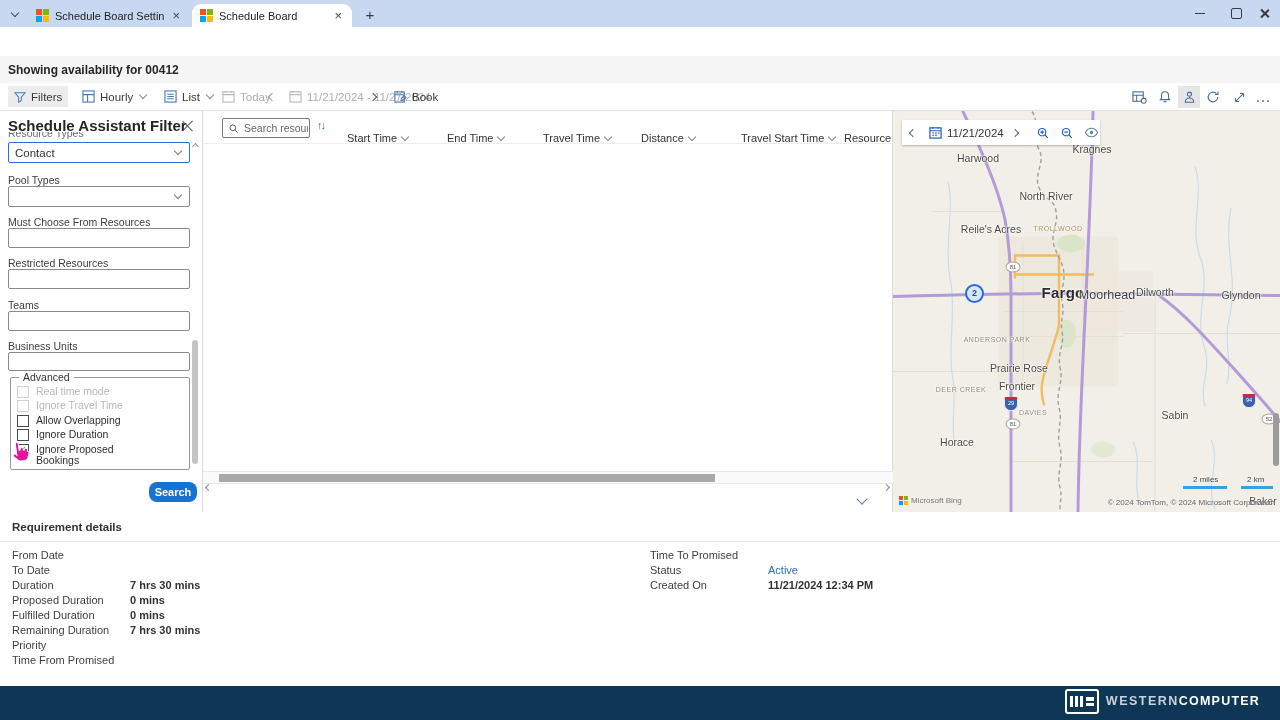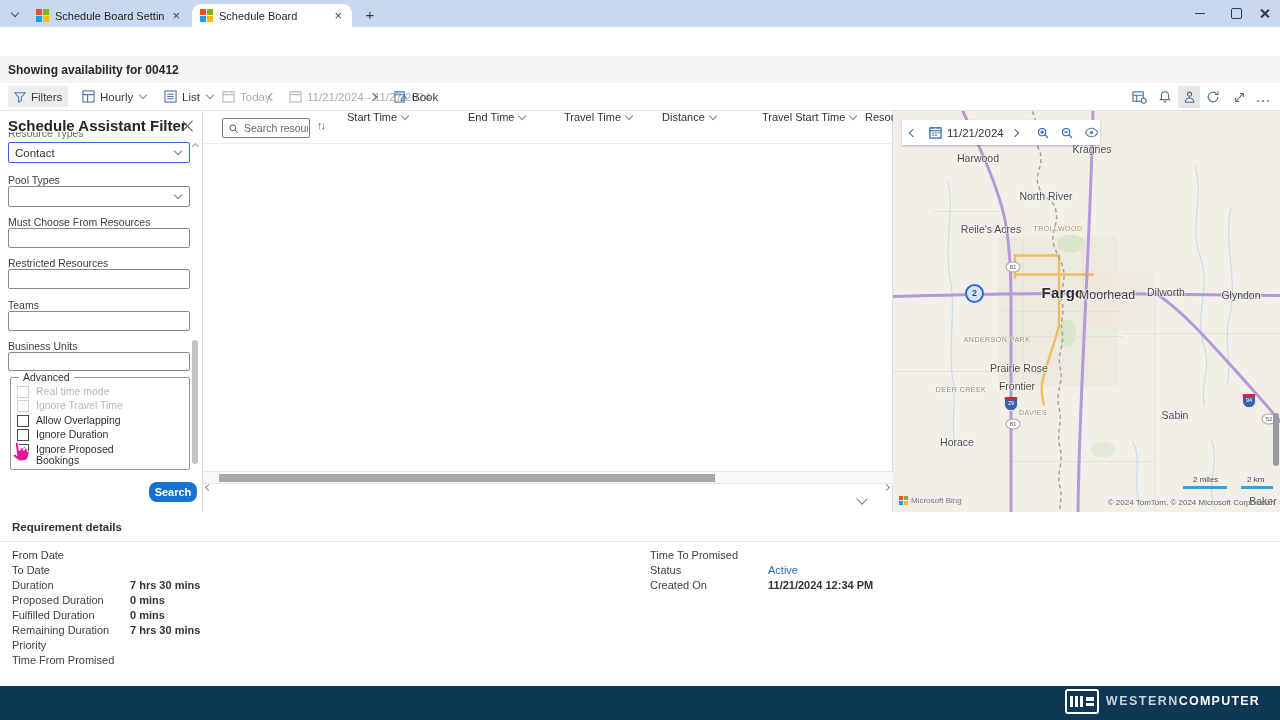--- a/index.html
+++ b/index.html
@@ -76,21 +76,21 @@
   .fp-vscroll{position:absolute;left:192px;top:229px;width:6px;height:124px;background:#c4c4c4;border-radius:3px}
   .fp-scrollarrow{position:absolute;left:193px;top:24px;color:#999}
   
   .mpanel{position:absolute;left:203px;top:0;width:690px;height:401px;background:#fff;border-right:1px solid #dcdcdc;box-sizing:border-box}
   .m-head{position:absolute;left:0;top:0;width:690px;height:33px;border-bottom:1px solid #ededed;box-sizing:border-box}
   .res-search{position:absolute;left:19px;top:7px;width:88px;height:20px;border:1px solid #7a7a7a;border-radius:2px;box-sizing:border-box;display:flex;align-items:center}
   .res-search input{border:none;outline:none;width:64px;font-size:10.5px;color:#333;font-family:inherit;background:transparent}
   .res-search input::placeholder{color:#666}
   .mag{width:11px;height:11px;margin:0 3px 0 5px;color:#555;flex:0 0 auto}
   .sorticon{position:absolute;left:114px;top:8px;font-size:11px;color:#2b6cd4;letter-spacing:-2px}
-  .colrow{position:absolute;left:144px;top:0;height:33px;display:flex;align-items:flex-start}
+  .colrow{position:absolute;left:144px;top:0;height:33px;display:flex;align-items:flex-end}
   .colh{display:flex;align-items:center;gap:5px;font-size:11px;color:#333;white-space:nowrap;overflow:hidden;box-sizing:border-box}
   .colchv{color:#888}
   .empty{position:absolute;left:0;top:140px;width:690px;text-align:center}
   .empty-ico{width:72px;height:72px;border-radius:50%;background:#a6a6a6;margin:0 auto;position:relative;overflow:hidden}
   .empty-ico .head{position:absolute;left:25px;top:14px;width:22px;height:22px;border-radius:50%;background:#fff}
   .empty-ico .body{position:absolute;left:14px;top:41px;width:44px;height:34px;border-radius:22px 22px 0 0;background:#fff}
   .empty-msg{margin-top:10px;font-size:11.5px;color:#333}
   .hscroll{position:absolute;left:0;top:360px;width:690px;height:13px;background:#fafafa;border-top:1px solid #e8e8e8;border-bottom:1px solid #e8e8e8;box-sizing:border-box}
   .hthumb{position:absolute;left:16px;top:2px;width:496px;height:8px;background:#a9a9a9}
   .harrow{position:absolute;top:4px;color:#8a8a8a}
@@ -407,21 +407,21 @@
               </svg>
           </span>
           <input placeholder="Search resources" style="">
         </div>
         <div class="sorticon">↑↓</div>
         <div class="colrow">
             <div class="colh" style="width: 100px;">
               <span>Start Time</span>
               <i class="chv cdown colchv"></i>
             </div>
-            <div class="colh" style="width: 96px; margin-left: 21px;">
+            <div class="colh" style="width: 96px;">
               <span>End Time</span>
               <i class="chv cdown colchv"></i>
             </div>
             <div class="colh" style="width: 98px;">
               <span>Travel Time</span>
               <i class="chv cdown colchv"></i>
             </div>
             <div class="colh" style="width: 100px;">
               <span>Distance</span>
               <i class="chv cdown colchv"></i>
@@ -480,21 +480,21 @@
         </g>
       </svg>
       <div>
           <span class="ml town" style="left: 199px; top: 38px;">Kragnes</span>
           <span class="ml town" style="left: 85px; top: 47px;">Harwood</span>
           <span class="ml town" style="left: 153px; top: 85px;">North River</span>
           <span class="ml town" style="left: 98px; top: 118px;">Reile's Acres</span>
           <span class="ml tiny-orange" style="left: 165px; top: 117px;">TROLLWOOD</span>
           <span class="ml city" style="left: 170px; top: 181px;">Fargo</span>
           <span class="ml city2" style="left: 214px; top: 184px;">Moorhead</span>
-          <span class="ml town" style="left: 273px; top: 181px;">Dilworth</span>
+          <span class="ml town" style="left: 262px; top: 181px;">Dilworth</span>
           <span class="ml town" style="left: 348px; top: 184px;">Glyndon</span>
           <span class="ml tiny" style="left: 104px; top: 228px;">ANDERSON PARK</span>
           <span class="ml town" style="left: 126px; top: 257px;">Prairie Rose</span>
           <span class="ml town" style="left: 124px; top: 275px;">Frontier</span>
           <span class="ml tiny" style="left: 68px; top: 278px;">DEER CREEK</span>
           <span class="ml tiny" style="left: 140px; top: 301px;">DAVIES</span>
           <span class="ml town" style="left: 64px; top: 331px;">Horace</span>
           <span class="ml town" style="left: 282px; top: 304px;">Sabin</span>
           <span class="ml town" style="left: 370px; top: 390px;">Baker</span>
         </div>

